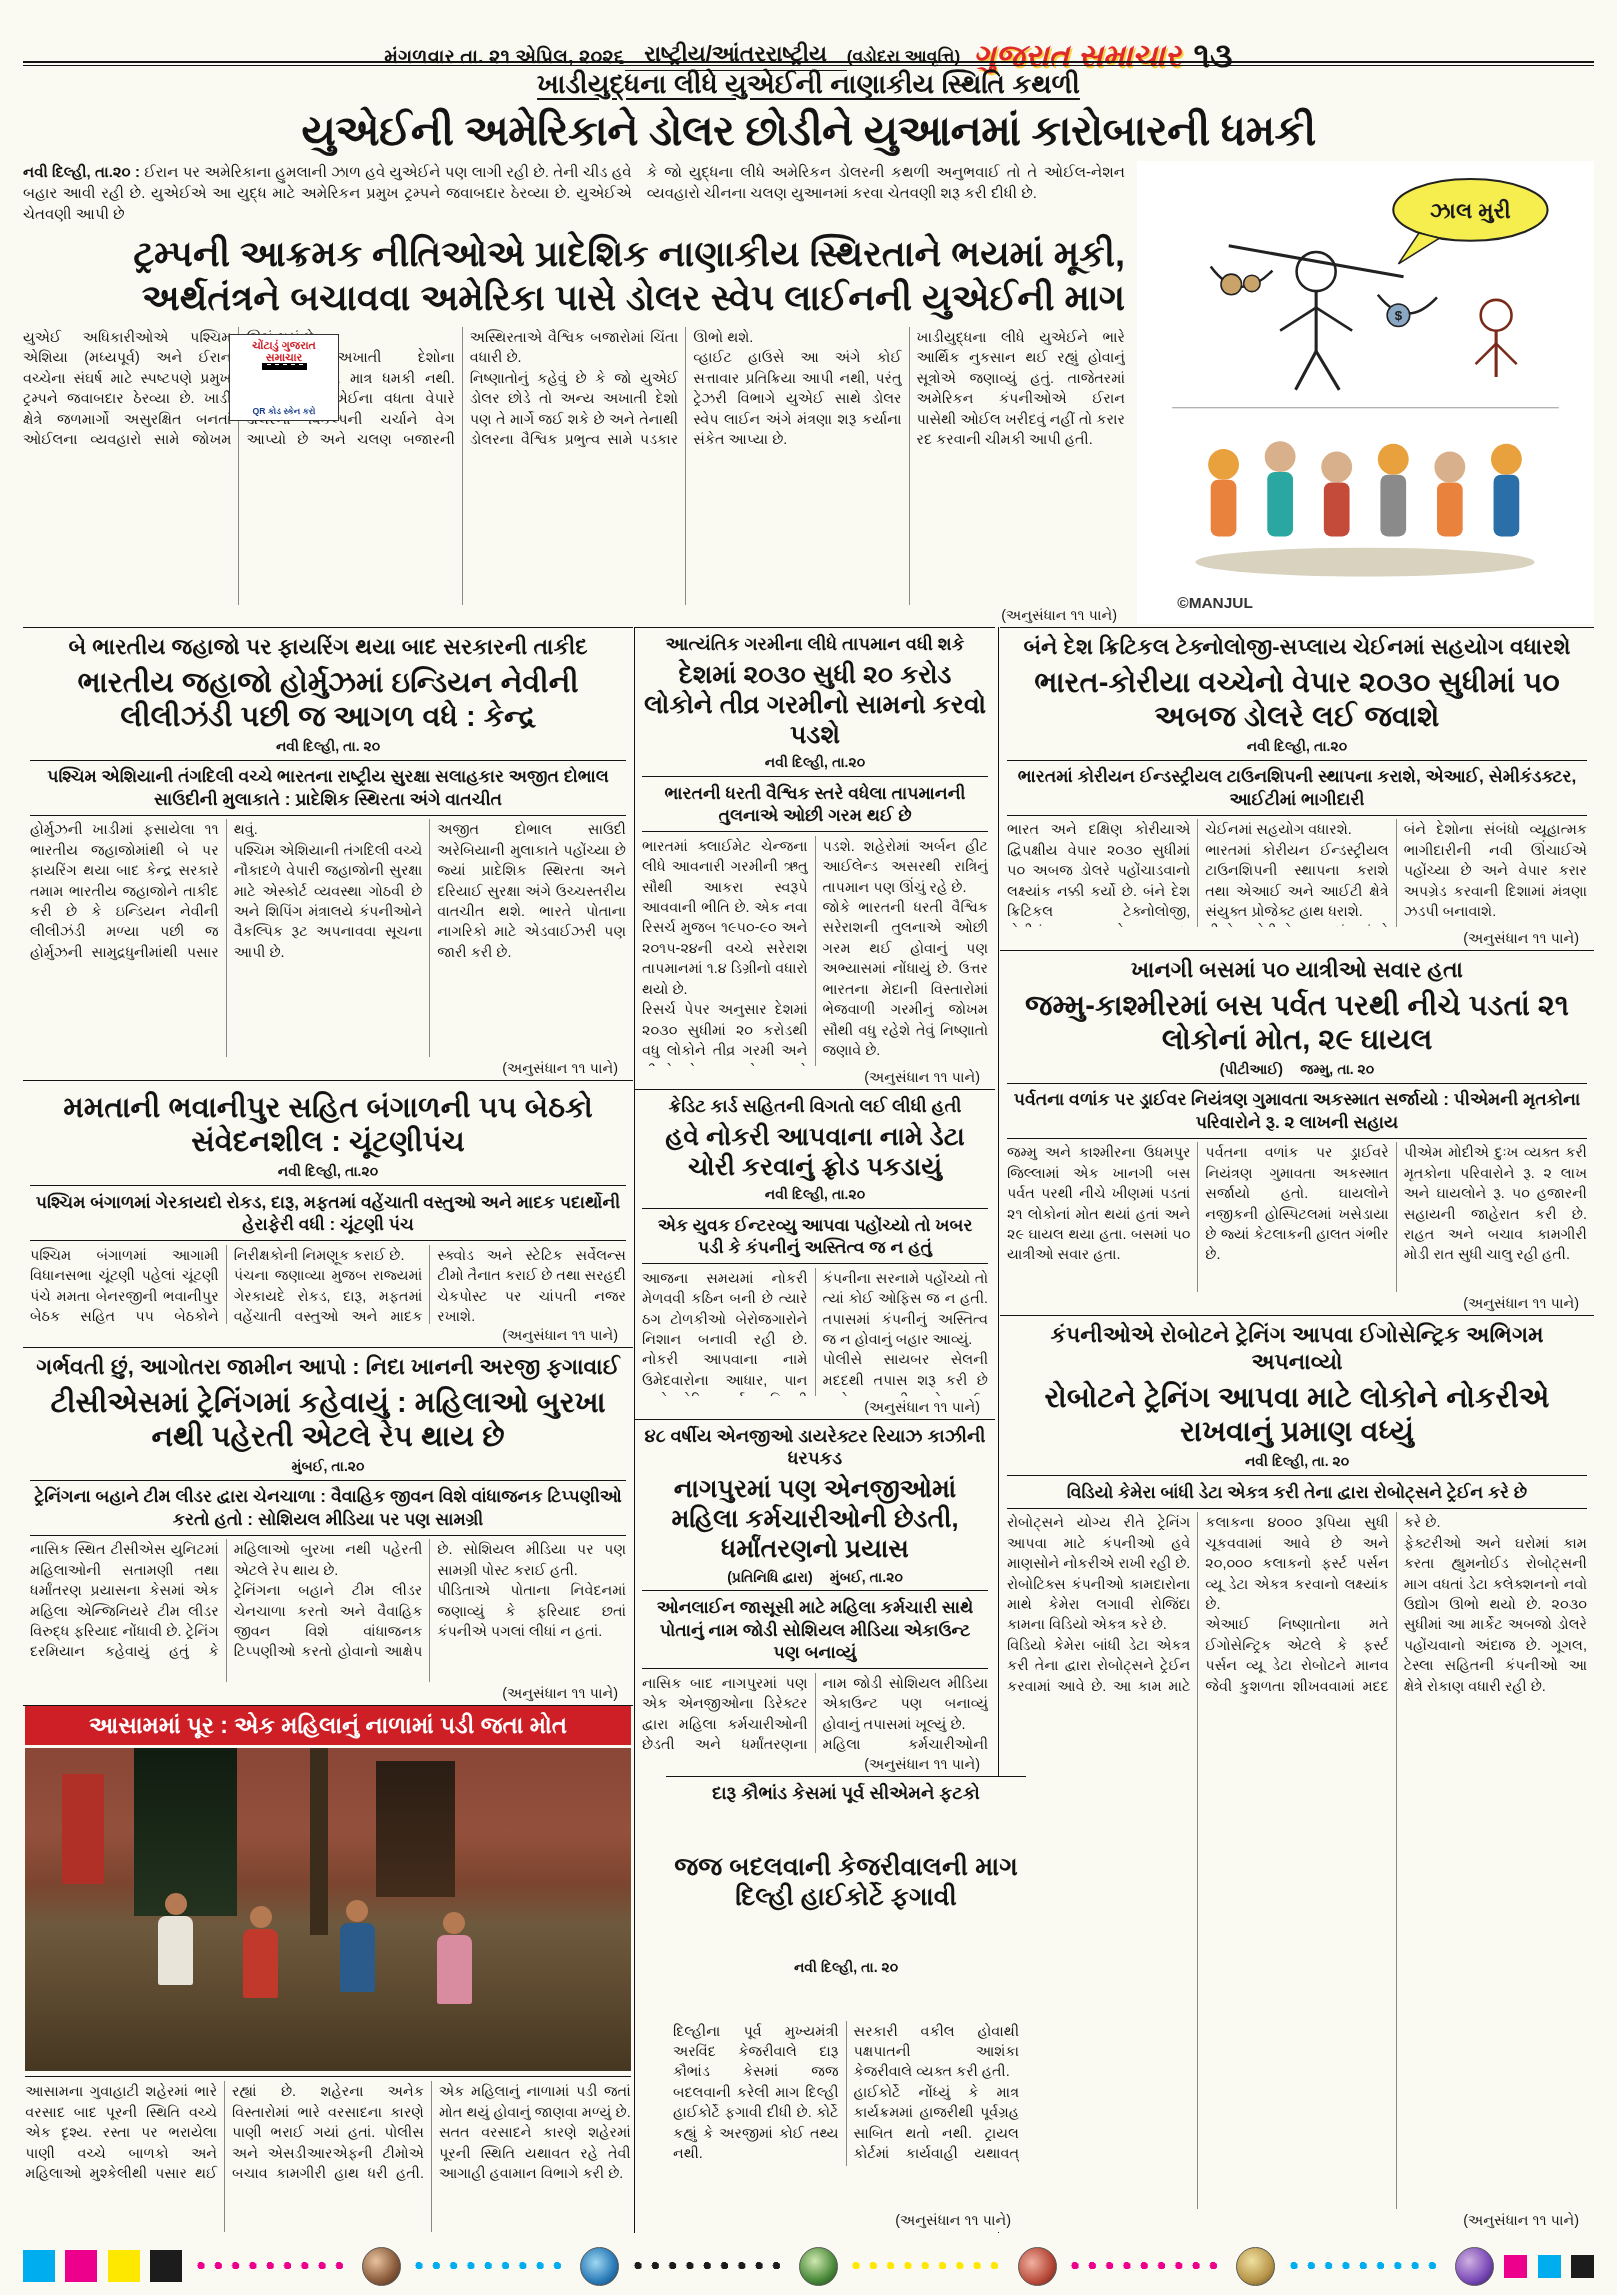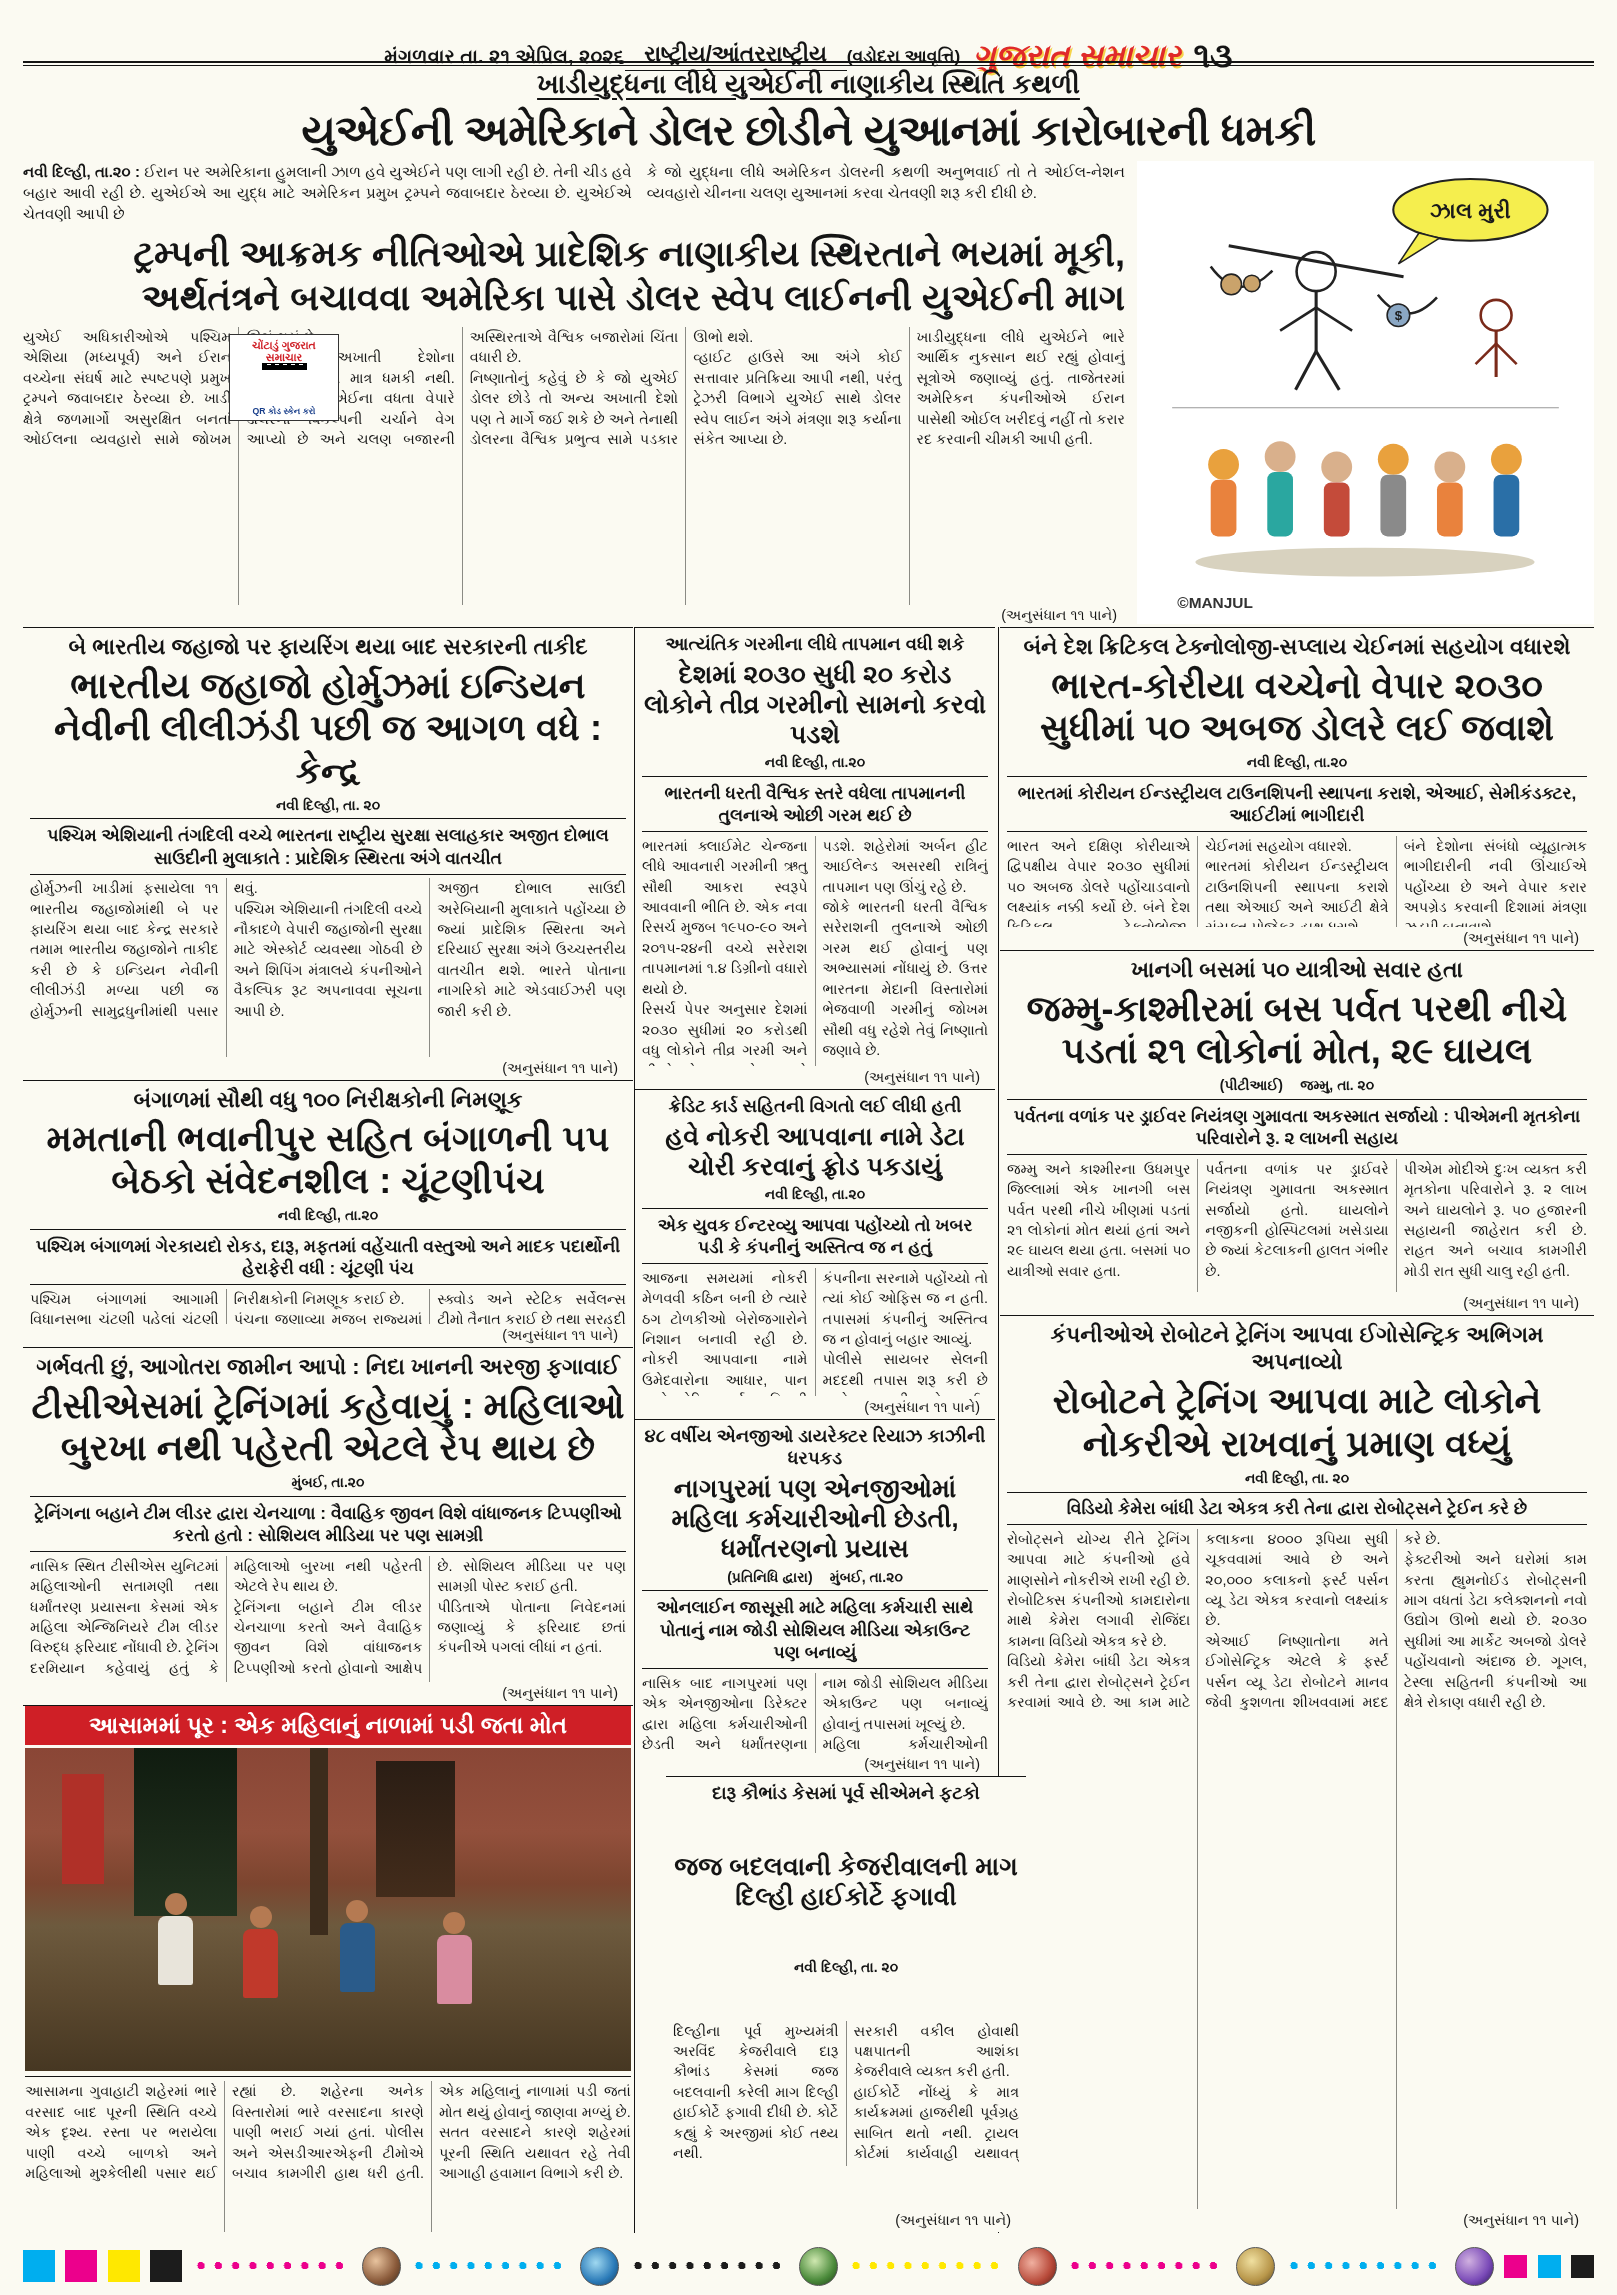--- a/index.html
+++ b/index.html
@@ -14,21 +14,21 @@
   .hdr-edition{font-size:17.3px;font-weight:bold;}
   .masthead{font-size:31px;font-weight:800;color:var(--masthead);font-style:italic;text-shadow:1.7px 1.7px 0 #f6d44a;}
   .pageno{font-size:34px;font-weight:800;}
   .dbl-rule{position:absolute;left:23px;right:23px;top:61px;height:5.2px;border-top:2.3px solid var(--ink);border-bottom:1.2px solid var(--ink);}
   
   .art{position:absolute;border-top:1.7px solid var(--ink);padding:4.6px 7px 3.5px;display:flex;flex-direction:column;overflow:hidden;background:var(--paper);}
   .kicker{font-weight:bold;text-align:center;line-height:1.25;}
   .k-lg{font-size:22px;} .k-md{font-size:18px;}
   .headline{font-weight:800;text-align:center;line-height:1.18;margin:4.6px 0 3.5px;}
   .h-xl{font-size:42px;white-space:nowrap;letter-spacing:-0.6px;}
-  .h-lg{font-size:36px;} .h-md{font-size:25.4px;}
+  .h-lg{font-size:29px;} .h-md{font-size:25.4px;}
   .byrow{display:flex;justify-content:center;gap:17.3px;font-size:14px;font-weight:bold;margin:1.2px 0;}
   .subhead{font-size:17.3px;font-weight:bold;text-align:center;line-height:1.3;border-top:1.2px solid var(--ink);border-bottom:1.2px solid var(--ink);padding:4.6px 3.5px;margin:3.5px 0;}
   .body{flex:1;font-size:14.4px;line-height:1.42;text-align:justify;white-space:pre-line;column-gap:15px;column-rule:0.6px solid #8a8a84;overflow:hidden;}
   .c2{column-count:2;} .c3{column-count:3;} .c5{column-count:5;}
   .cont{font-size:14.4px;font-weight:normal;text-align:right;padding:2.3px 8px 0;}
   .vline{position:absolute;width:0;border-left:1.2px solid var(--ink);}
   
   .lead{position:absolute;top:68px;left:23px;width:1571px;height:556px;display:flex;flex-direction:column;}
   .lead .kicker{font-size:26.6px;text-decoration:underline;text-underline-offset:4.6px;}
   .lead-main{position:relative;flex:1;margin-top:2.3px;}
@@ -193,21 +193,20 @@
         <span>નવી દિલ્હી, તા.૨૦</span>
       </div>
     <div class="subhead">ભારતમાં કોરીયન ઈન્ડસ્ટ્રીયલ ટાઉનશિપની સ્થાપના કરાશે, એઆઈ, સેમીકંડક્ટર, આઈટીમાં ભાગીદારી</div>
     <div class="body c3">ભારત અને દક્ષિણ કોરીયાએ દ્વિપક્ષીય વેપાર ૨૦૩૦ સુધીમાં ૫૦ અબજ ડોલરે પહોંચાડવાનો લક્ષ્યાંક નક્કી કર્યો છે. બંને દેશ ક્રિટિકલ ટેક્નોલોજી, સેમીકંડક્ટર અને સપ્લાય ચેઈનમાં સહયોગ વધારશે.
 ભારતમાં કોરીયન ઈન્ડસ્ટ્રીયલ ટાઉનશિપની સ્થાપના કરાશે તથા એઆઈ અને આઈટી ક્ષેત્રે સંયુક્ત પ્રોજેક્ટ હાથ ધરાશે.
 પીએમ મોદીએ જણાવ્યું હતું કે બંને દેશોના સંબંધો વ્યૂહાત્મક ભાગીદારીની નવી ઊંચાઈએ પહોંચ્યા છે અને વેપાર કરાર અપગ્રેડ કરવાની દિશામાં મંત્રણા ઝડપી બનાવાશે.</div>
     <div class="cont">(અનુસંધાન ૧૧ પાને)</div>
   </article>
 
   <article class="art" style="left:23px;top:1080px;width:610px;height:267px;">
-    <div class="kicker k-lg">બંગાળમાં સૌથી વધુ ૧૦૦ નિરીક્ષકોની નિમણૂક</div>
     <div class="headline h-lg">મમતાની ભવાનીપુર સહિત બંગાળની ૫૫ બેઠકો સંવેદનશીલ : ચૂંટણીપંચ</div>
     <div class="byrow">
         <span>નવી દિલ્હી, તા.૨૦</span>
       </div>
     <div class="subhead">પશ્ચિમ બંગાળમાં ગેરકાયદો રોકડ, દારૂ, મફતમાં વહેંચાતી વસ્તુઓ અને માદક પદાર્થોની હેરાફેરી વધી : ચૂંટણી પંચ</div>
     <div class="body c3">પશ્ચિમ બંગાળમાં આગામી વિધાનસભા ચૂંટણી પહેલાં ચૂંટણી પંચે મમતા બેનરજીની ભવાનીપુર બેઠક સહિત ૫૫ બેઠકોને સંવેદનશીલ જાહેર કરી છે. રાજ્યમાં સૌથી વધુ ૧૦૦ કેન્દ્રીય નિરીક્ષકોની નિમણૂક કરાઈ છે.
 પંચના જણાવ્યા મુજબ રાજ્યમાં ગેરકાયદે રોકડ, દારૂ, મફતમાં વહેંચાતી વસ્તુઓ અને માદક પદાર્થોની હેરાફેરી વધી છે.
 તમામ જિલ્લાઓમાં ફ્લાઈંગ સ્ક્વોડ અને સ્ટેટિક સર્વેલન્સ ટીમો તૈનાત કરાઈ છે તથા સરહદી ચેકપોસ્ટ પર ચાંપતી નજર રખાશે.</div>
     <div class="cont">(અનુસંધાન ૧૧ પાને)</div>
   </article>

